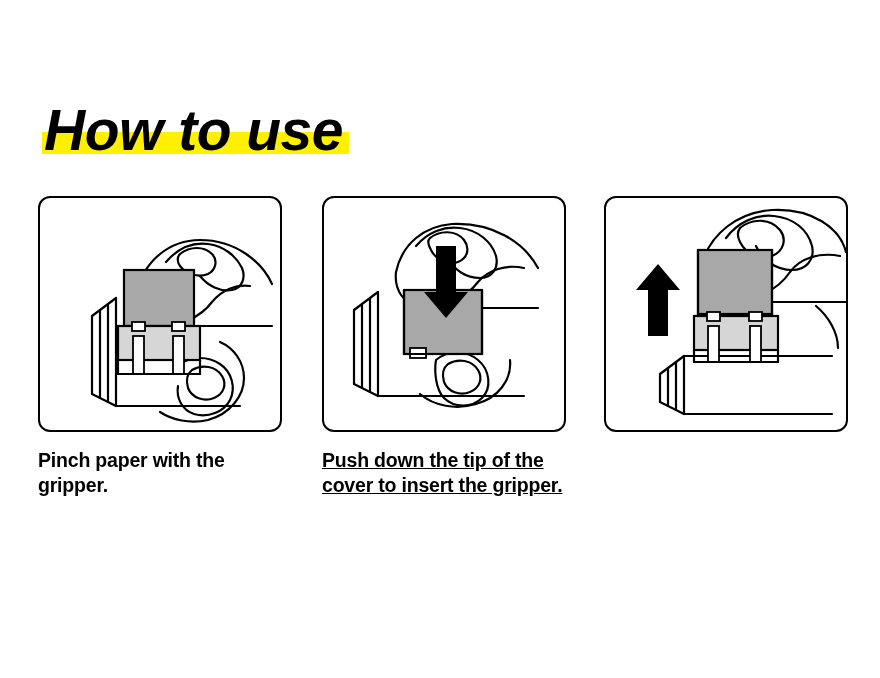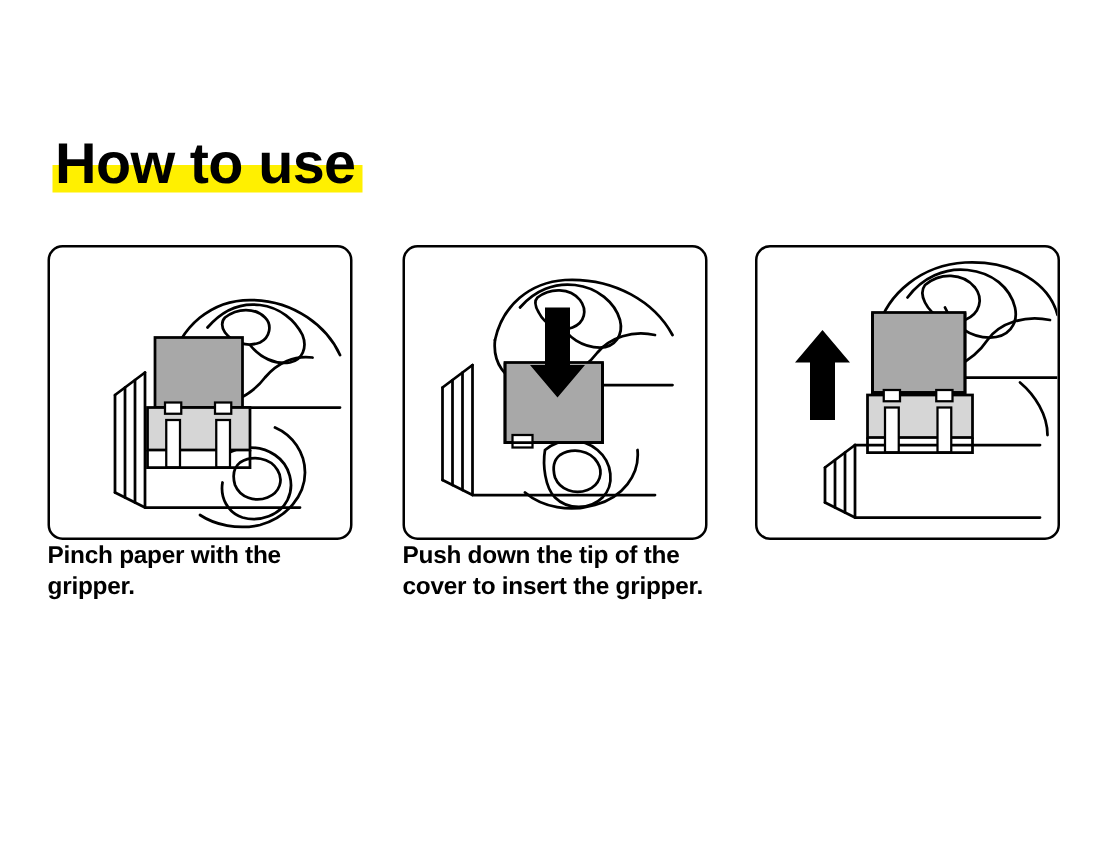--- a/index.html
+++ b/index.html
@@ -21,27 +21,28 @@
     width: 880px;
     height: 678px;
   }
   .title-wrap {
     position: absolute;
     left: 42px;
     top: 104px;
   }
   .title {
     display: inline-block;
-    font-size: 46px;
+    font-size: 57px;
     font-weight: bold;
     line-height: 52px;
     letter-spacing: -0.5px;
     padding: 0 6px 0 2px;
     position: relative;
     white-space: nowrap;
+    font-style: italic;
   }
   .title .hl {
     position: absolute;
     left: 0;
     right: 0;
     bottom: 2px;
     height: 22px;
     background: #fff000;
     z-index: 0;
   }
@@ -54,36 +55,37 @@
     left: 38px;
     top: 196px;
     width: 816px;
   }
   .step {
     position: absolute;
     top: 0;
     width: 246px;
   }
   .step-1 { left: 0px; }
-  .step-2 { left: 284px; }
+  .step-2 { left: 284px; text-decoration: underline; }
   .step-3 { left: 566px; }
   .panel {
     width: 244px;
     height: 236px;
     border: 2px solid #000;
     border-radius: 12px;
     box-sizing: border-box;
     overflow: hidden;
     position: relative;
     background: #fff;
   }
   .panel svg {
     display: block;
   }
   .caption {
+    margin-top: 16px;
     font-size: 19.5px;
     font-weight: bold;
     line-height: 25px;
     letter-spacing: -0.2px;
     width: 250px;
   }
 </style>
 </head>
 <body>
 

